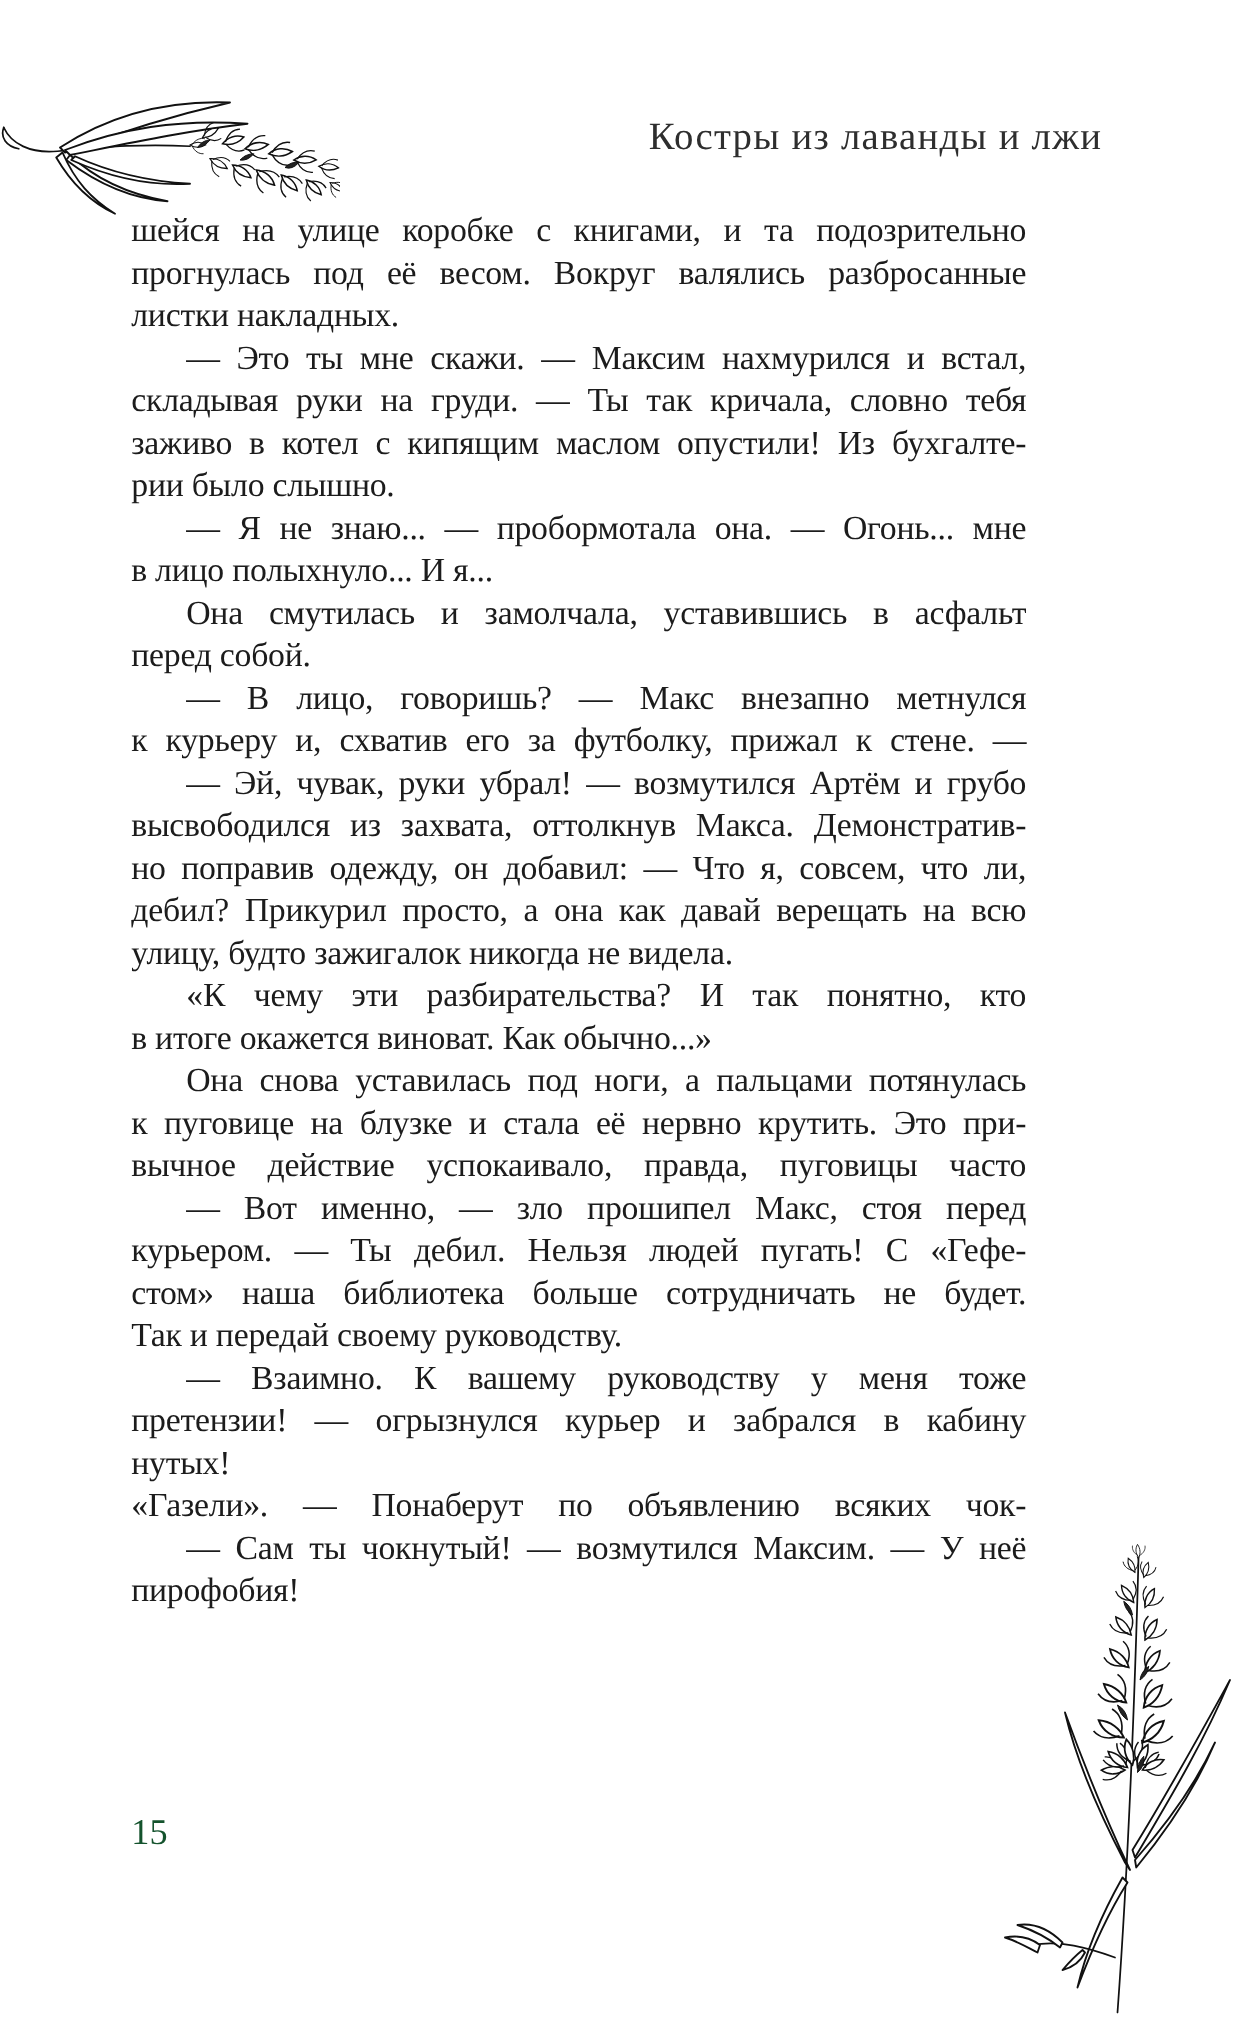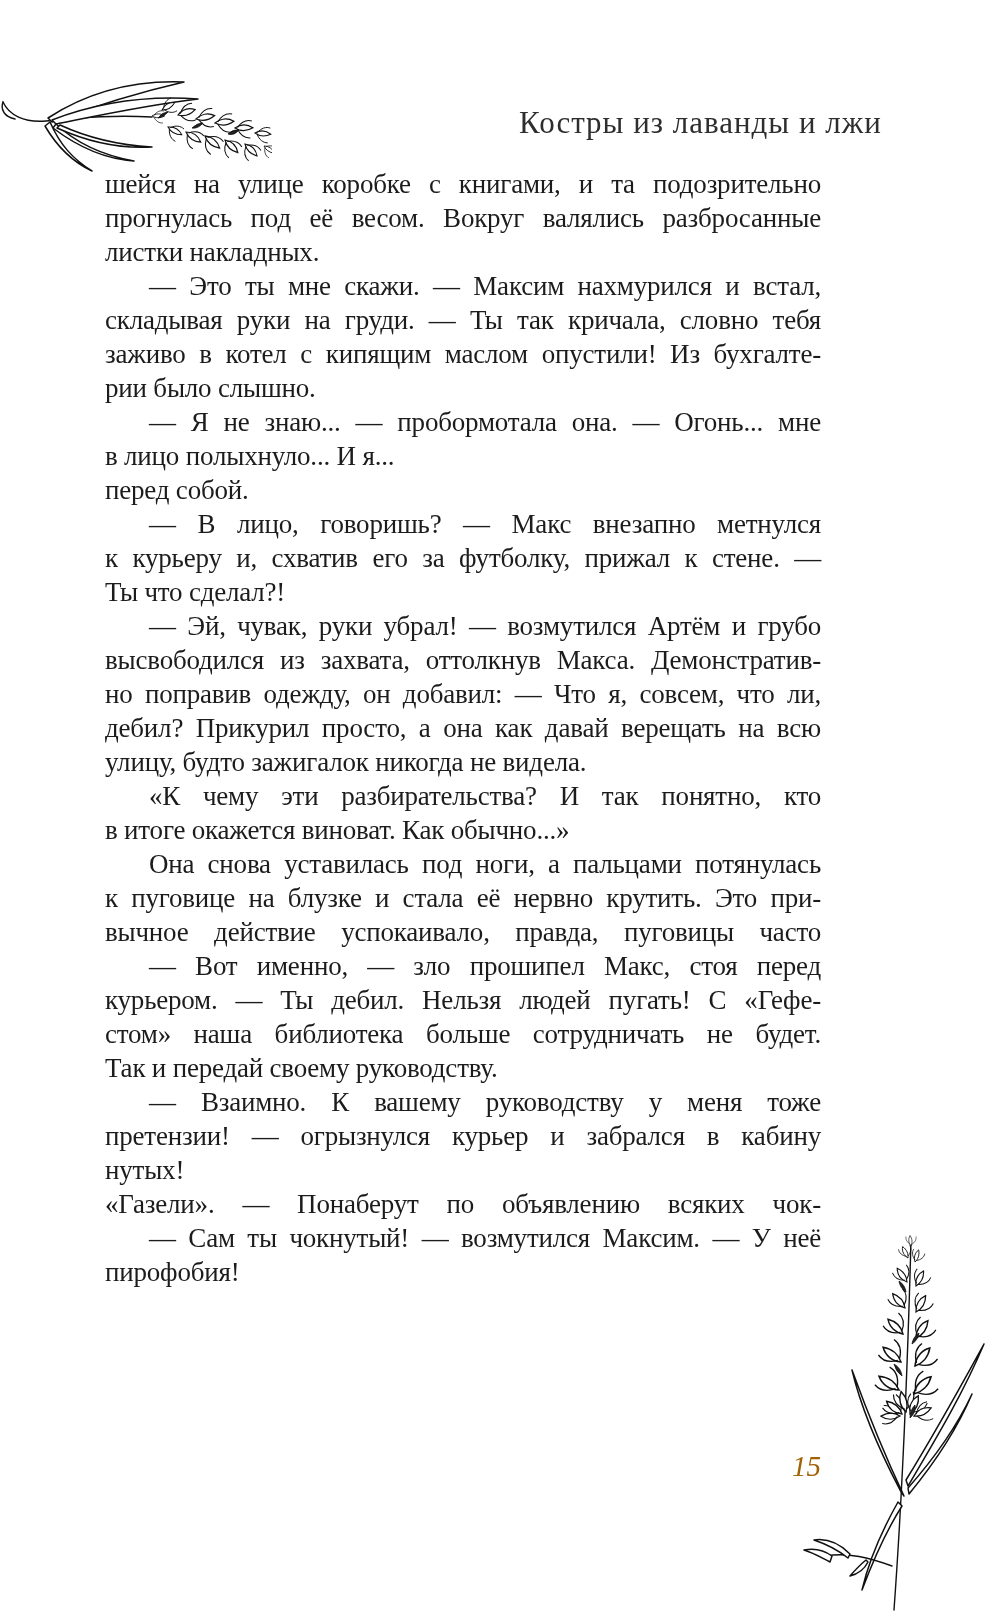--- a/index.html
+++ b/index.html
@@ -13,21 +13,20 @@
     overflow:hidden;
   }
   .running-head {
     position:absolute;
     top:92px; left:519px;
     font-size:31px;
     line-height:34px;
     letter-spacing:1px;
     color:#2e2e2e;
     white-space:nowrap;
-    margin-top:14px;
   }
   .body-text {
     position:absolute;
     top:167px; left:105px;
     width:716px;
     font-size:27px;
     line-height:34px;
     letter-spacing:-0.2px;
   }
   .line {
@@ -36,24 +35,23 @@
     text-align:justify;
     text-align-last:justify;
   }
   .line.last { text-align-last:left; }
   .line.indent { text-indent:44px; }
   .line.italic { }
   .page-number {
     position:absolute;
     top:1450px; left:105px;
     width:716px;
-    text-align:right;
+    text-align:left;
     font-size:29px;
-    color:#a16207;
-    font-style:italic;
+    color:#14532d;
   }
   .sprig-top-left {
     position:absolute;
     top:70px; left:0;
     width:272px; height:108px;
   }
   .sprig-bottom-right {
     position:absolute;
     top:1232px; left:788px;
     width:212px; height:384px;
@@ -109,24 +107,24 @@
   <div class="body-text">
       <div class="line">шейся на улице коробке с книгами, и та подозрительно</div>
       <div class="line">прогнулась под её весом. Вокруг валялись разбросанные</div>
       <div class="line last">листки накладных.</div>
       <div class="line indent">— Это ты мне скажи. — Максим нахмурился и встал,</div>
       <div class="line">складывая руки на груди. — Ты так кричала, словно тебя</div>
       <div class="line">заживо в котел с кипящим маслом опустили! Из бухгалте-</div>
       <div class="line last">рии было слышно.</div>
       <div class="line indent">— Я не знаю... — пробормотала она. — Огонь... мне</div>
       <div class="line last">в лицо полыхнуло... И я...</div>
+      <div class="line indent">Она смутилась и замолчала, уставившись в асфальт</div>
       <div class="line last">перед собой.</div>
       <div class="line indent">— В лицо, говоришь? — Макс внезапно метнулся</div>
       <div class="line">к курьеру и, схватив его за футболку, прижал к стене. —</div>
-      <div class="line last">Ты что сделал?!</div>
       <div class="line indent">— Эй, чувак, руки убрал! — возмутился Артём и грубо</div>
       <div class="line">высвободился из захвата, оттолкнув Макса. Демонстратив-</div>
       <div class="line">но поправив одежду, он добавил: — Что я, совсем, что ли,</div>
       <div class="line">дебил? Прикурил просто, а она как давай верещать на всю</div>
       <div class="line last">улицу, будто зажигалок никогда не видела.</div>
       <div class="line indent italic">«К чему эти разбирательства? И так понятно, кто</div>
       <div class="line last italic">в итоге окажется виноват. Как обычно...»</div>
       <div class="line indent">Она снова уставилась под ноги, а пальцами потянулась</div>
       <div class="line">к пуговице на блузке и стала её нервно крутить. Это при-</div>
       <div class="line">вычное действие успокаивало, правда, пуговицы часто</div>

